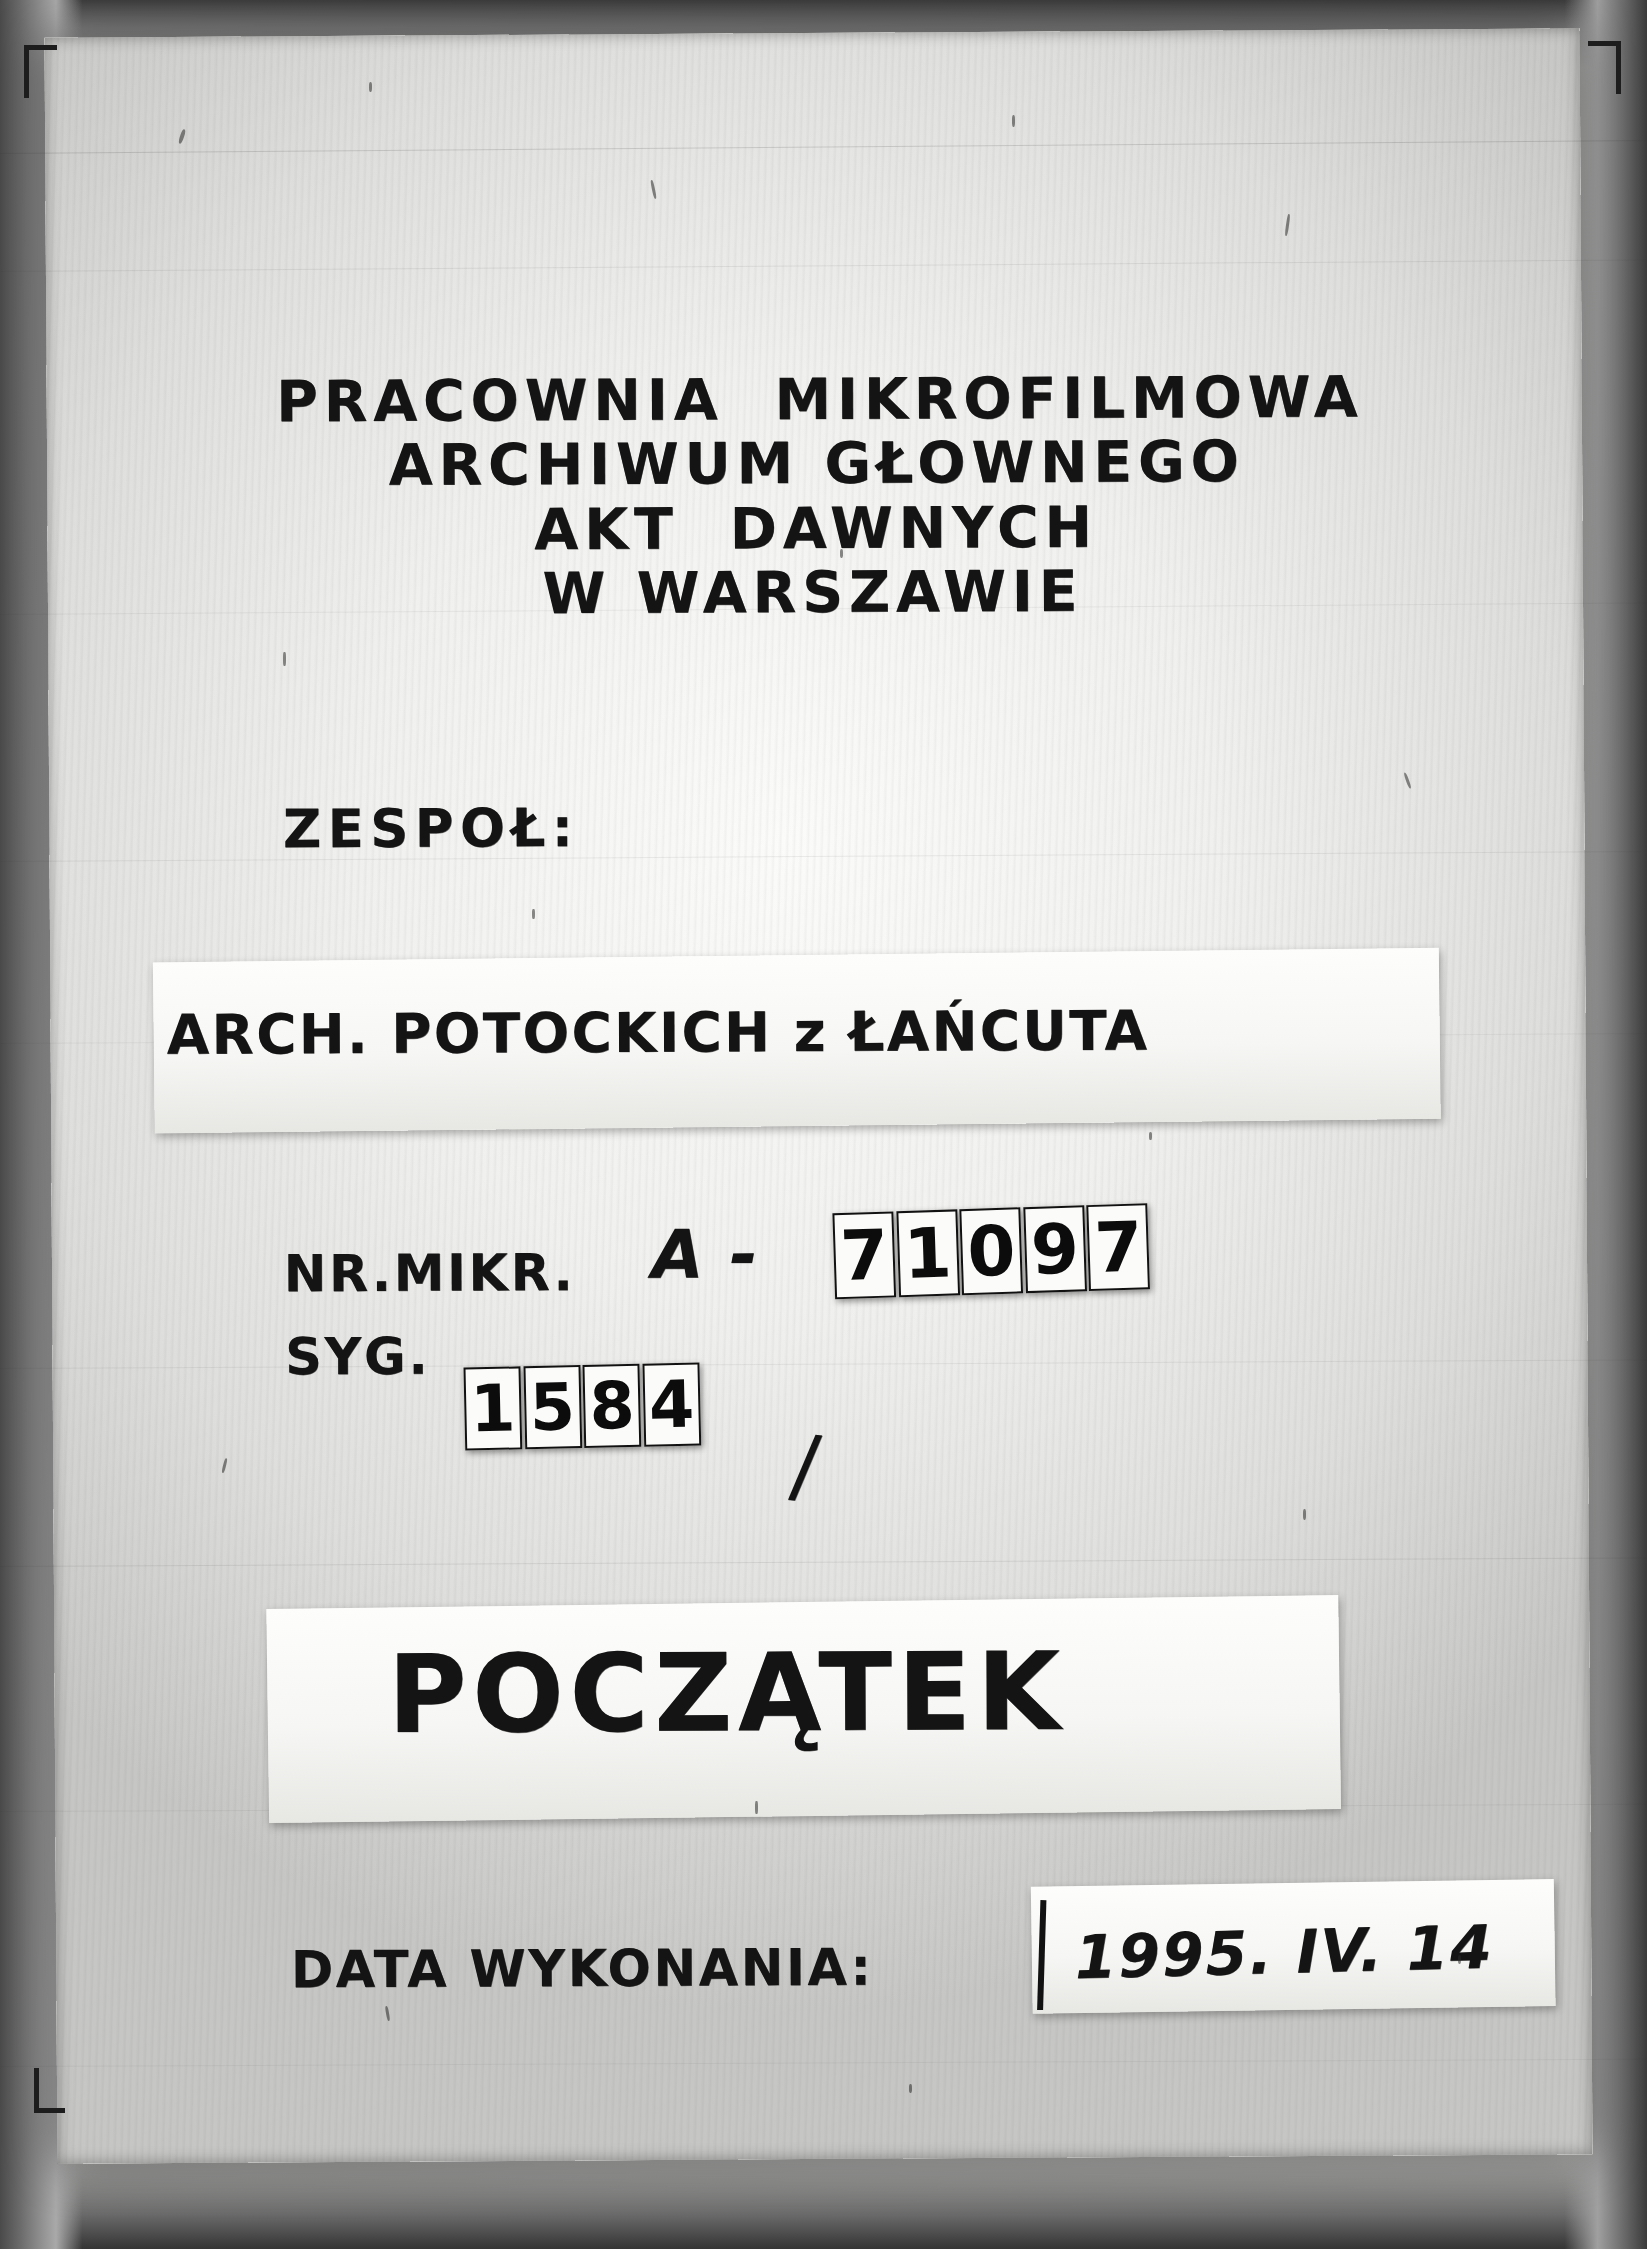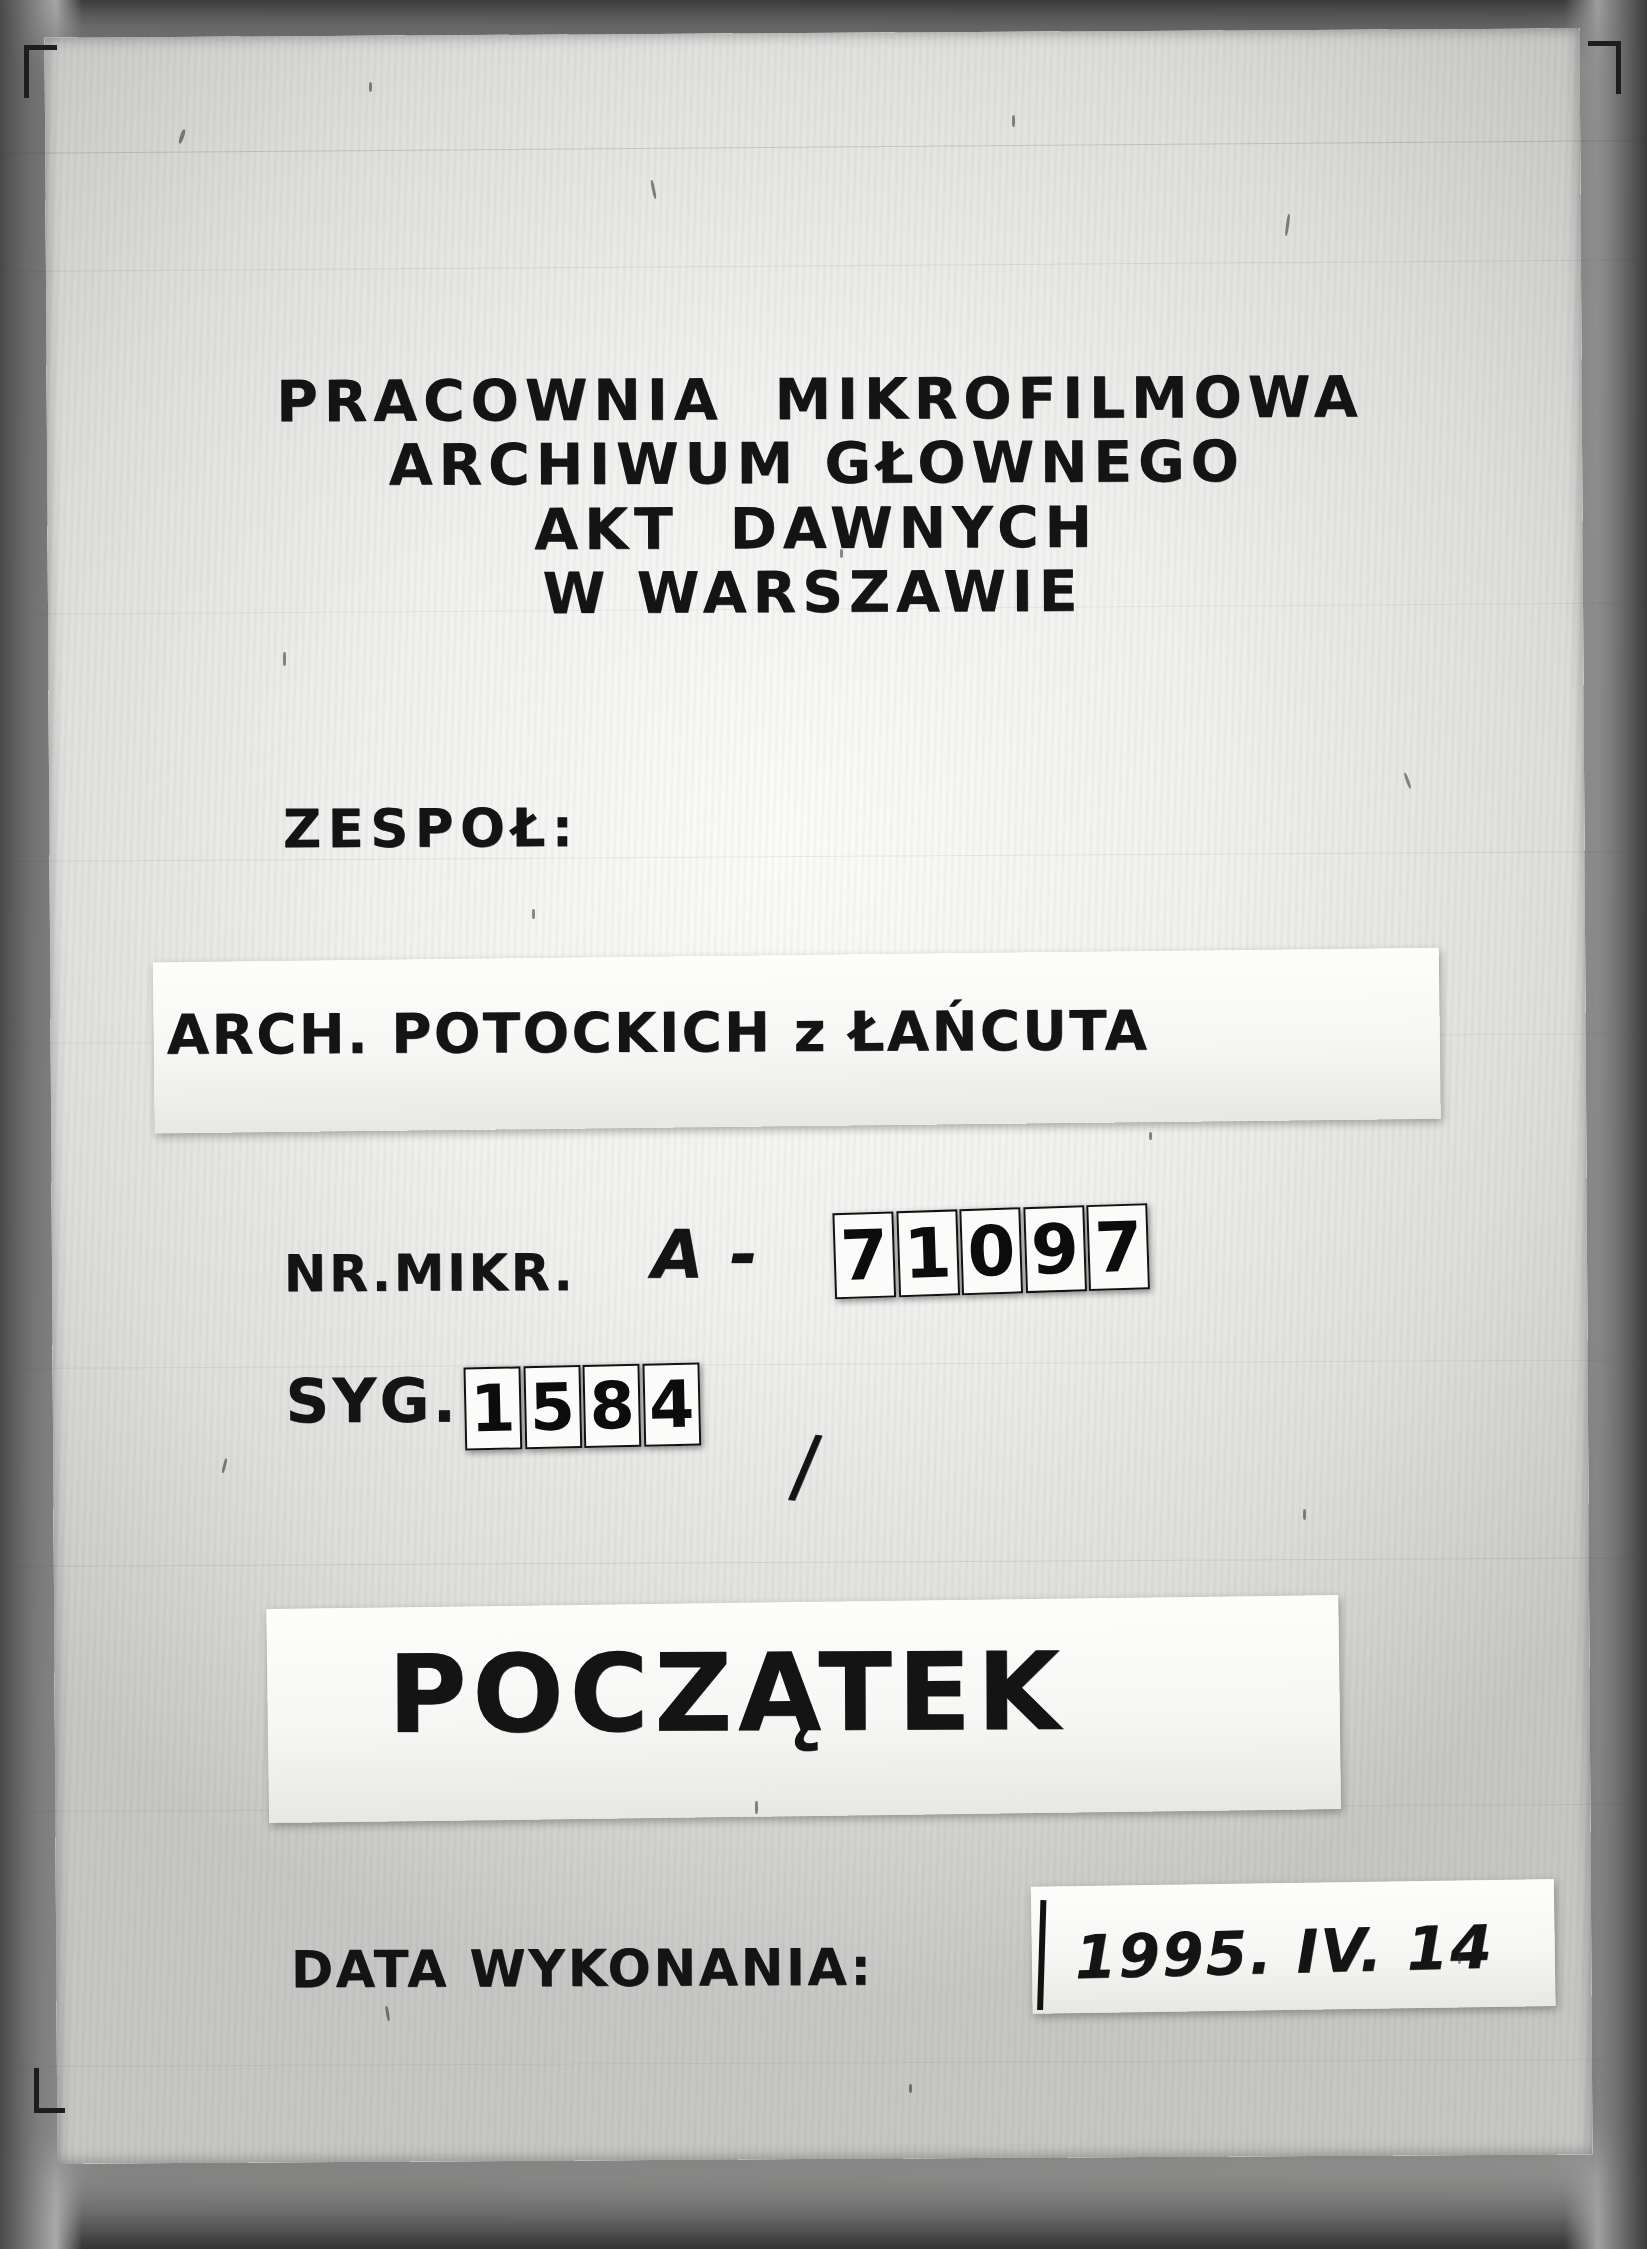--- a/index.html
+++ b/index.html
@@ -180,22 +180,22 @@
     position: absolute;
     left: 600px;
     top: 1182px;
     font-size: 67px;
     font-style: italic;
     letter-spacing: 0.02em;
   }
   .syg-label {
     position: absolute;
     left: 233px;
-    top: 1330px;
-    font-size: 61px;
+    top: 1292px;
+    font-size: 51px;
     letter-spacing: 0.05em;
   }
   .slash {
     position: absolute;
     left: 739px;
     top: 1385px;
     font-size: 82px;
     font-weight: 400;
     transform: rotate(6deg);
   }

